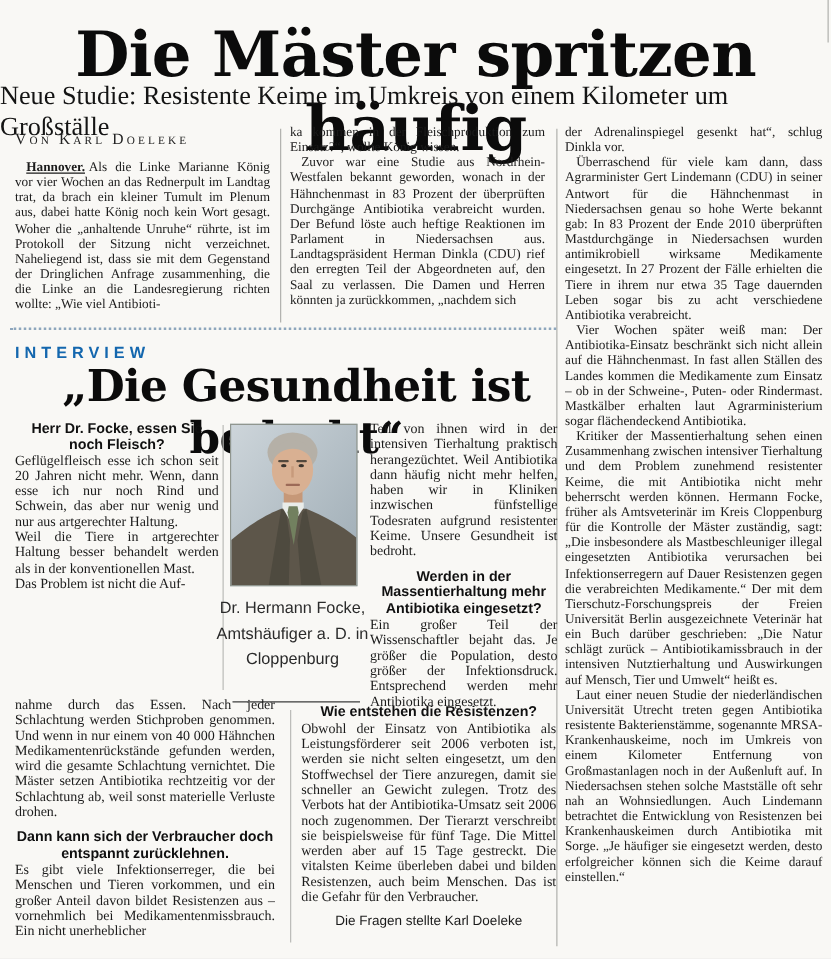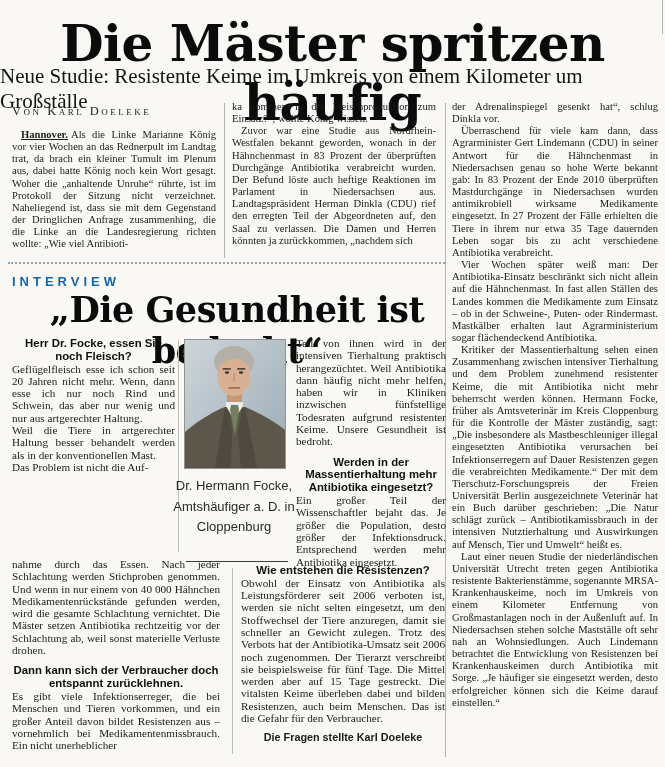--- a/index.html
+++ b/index.html
@@ -66,21 +66,21 @@
     font-weight:700; font-size:11.4px; line-height:12.8px;
     text-align:center; color:#101010;
   }
   .q.first { margin-top:0; }
   .ivA  { left:12px;  top:337px; width:163px; height:219px; }
   .ivC  { left:296px; top:337px; width:150px; height:234px; }
   .ivAw { left:12px;  top:558px; width:208px; height:204px; }
   .ivM  { left:241px; top:564px; width:204px; height:200px; }
   .credit {
     margin-top:7px; text-align:center;
-    font-family:"Liberation Sans", sans-serif; font-weight:700;
+    font-family:"Liberation Sans", sans-serif; font-weight:400;
     font-size:10.8px; color:#1a1a1a;
   }
   
   .photo {
     position:absolute; left:184px; top:339px; width:100px; height:128px;
     margin:0; border:1px solid #90968f; box-sizing:content-box; background:#b8c3ca;
   }
   .photo svg { display:block; }
   .caption {
     position:absolute; left:166px; top:476px; width:136px;

